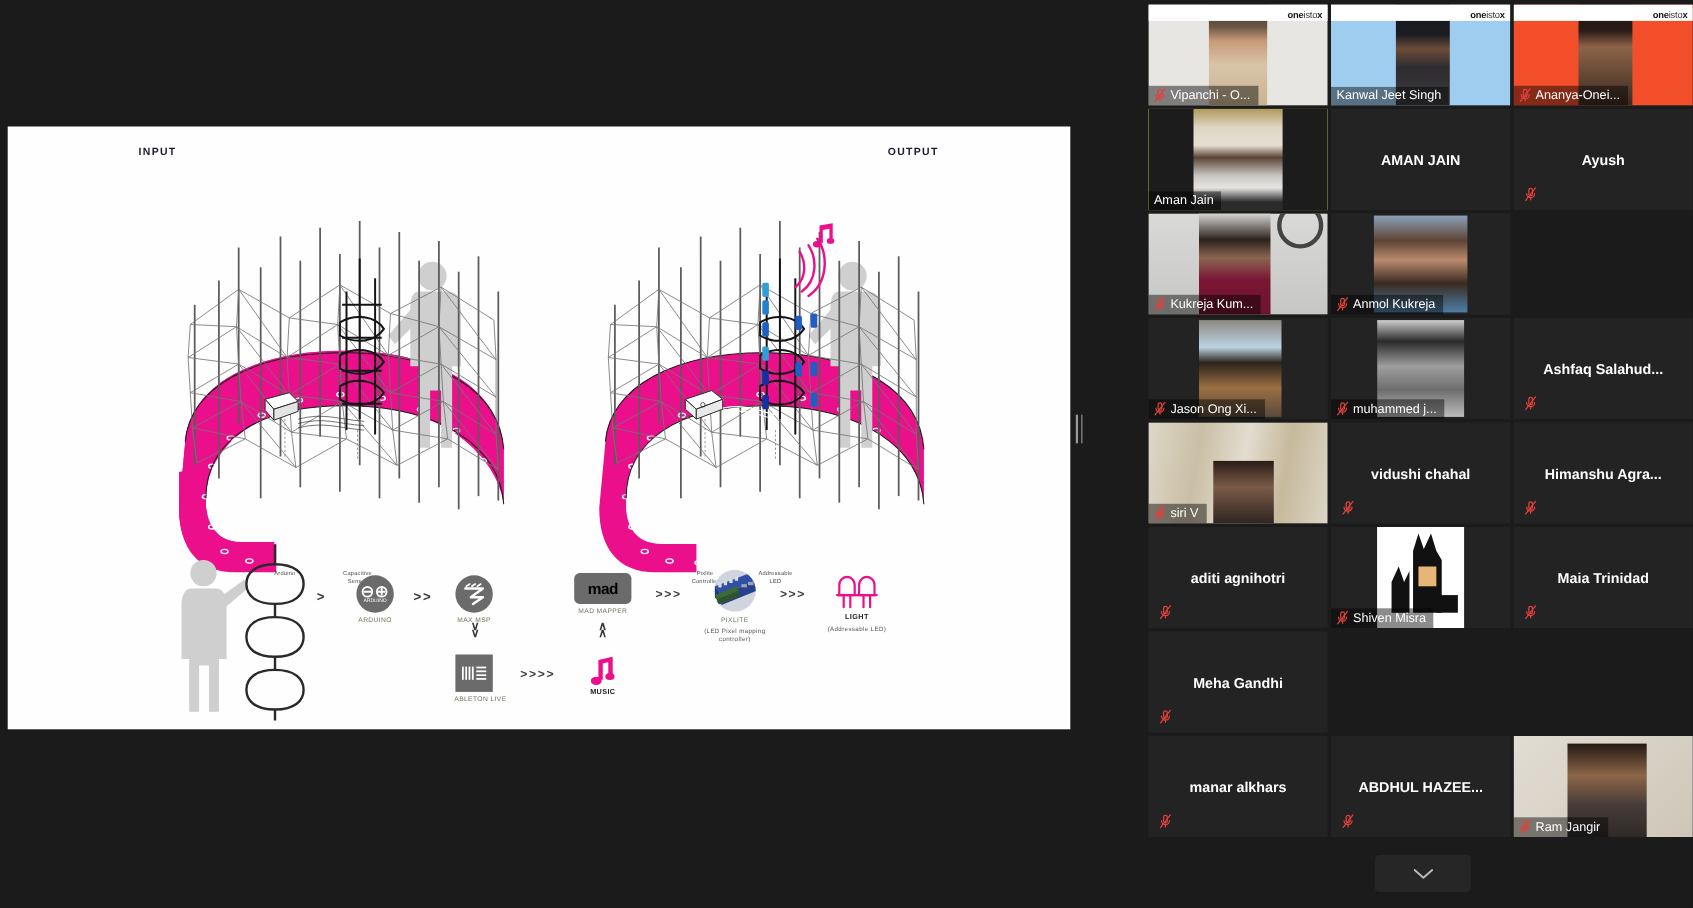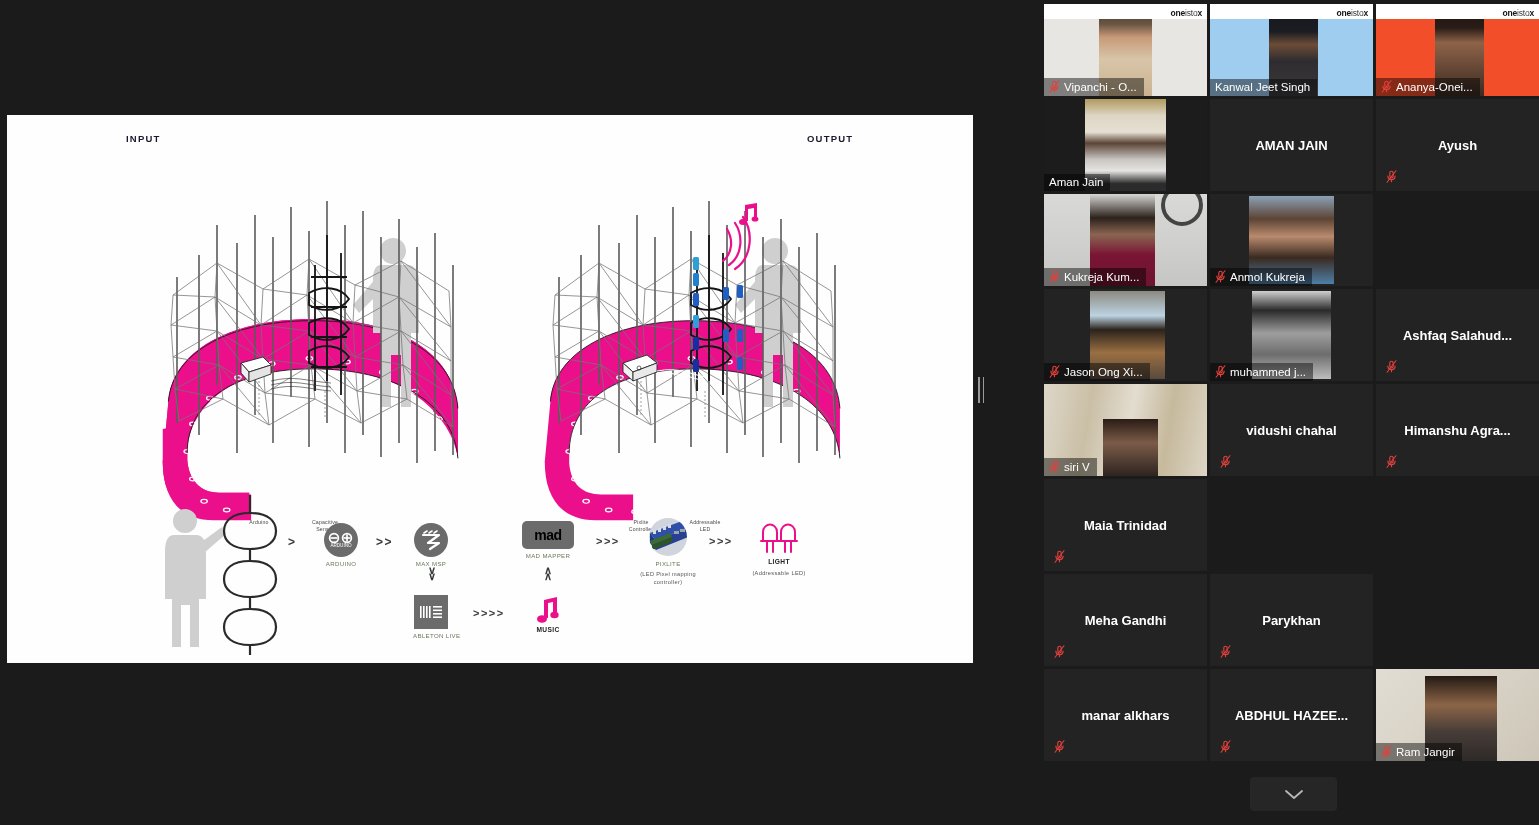--- a/index.html
+++ b/index.html
@@ -719,49 +719,71 @@
     <path d="M2.3,7.9 C2.3,10.6 4.4,12.6 7,12.6 C9.6,12.6 11.7,10.6 11.7,7.9"></path>
     <line x1="7" y1="12.6" x2="7" y2="15.3"></line>
     <line x1="1.2" y1="16" x2="12.8" y2="1"></line>
   </g>
             </svg>
           </div>
         </div>
       </div>
       <div class="tile-row" style="top: 479px;">
         <div class="tile">
+          <div class="tile-name-center">aditi agnihotri</div>
+          <div class="namebar nolabel corner-mic">
+            <svg class="mic-off" viewBox="0 0 14 17">
+  <g fill="none" stroke="#e2413c" stroke-width="1.5" stroke-linecap="round">
+    <path d="M7,1.6 C8.3,1.6 9.2,2.5 9.2,3.8 L9.2,8.2 C9.2,9.5 8.3,10.4 7,10.4 C5.7,10.4 4.8,9.5 4.8,8.2 L4.8,3.8 C4.8,2.5 5.7,1.6 7,1.6 Z"></path>
+    <path d="M2.3,7.9 C2.3,10.6 4.4,12.6 7,12.6 C9.6,12.6 11.7,10.6 11.7,7.9"></path>
+    <line x1="7" y1="12.6" x2="7" y2="15.3"></line>
+    <line x1="1.2" y1="16" x2="12.8" y2="1"></line>
+  </g>
+            </svg>
+          </div>
+        </div>
+        <div class="tile">
+          <div class="vid" style="background:#232323"></div>
+        <div class="av-img" style="left:26%;width:48%;top:0;bottom:0;background:#ffffff"></div>
+        <svg style="position:absolute;left:26%;top:0;width:48%;height:100%" viewBox="0 0 48 92" preserveAspectRatio="none">
+          <rect x="0" y="0" width="48" height="92" fill="#fff"></rect>
+          <path d="M20,22 L23,6 L26,20 L30,6 L33,22 L36,30 L36,78 L20,78 Z" fill="#111"></path>
+          <rect x="23" y="36" width="10" height="18" fill="#e5b777"></rect>
+          <path d="M8,50 L12,36 L15,50 L18,40 L18,78 L8,78 Z" fill="#111"></path>
+          <rect x="33" y="62" width="12" height="16" fill="#111"></rect>
+        </svg>
+          <div class="namebar">
+        <svg class="mic-off" viewBox="0 0 14 17">
+  <g fill="none" stroke="#e2413c" stroke-width="1.5" stroke-linecap="round">
+    <path d="M7,1.6 C8.3,1.6 9.2,2.5 9.2,3.8 L9.2,8.2 C9.2,9.5 8.3,10.4 7,10.4 C5.7,10.4 4.8,9.5 4.8,8.2 L4.8,3.8 C4.8,2.5 5.7,1.6 7,1.6 Z"></path>
+    <path d="M2.3,7.9 C2.3,10.6 4.4,12.6 7,12.6 C9.6,12.6 11.7,10.6 11.7,7.9"></path>
+    <line x1="7" y1="12.6" x2="7" y2="15.3"></line>
+    <line x1="1.2" y1="16" x2="12.8" y2="1"></line>
+  </g>
+            </svg>
+            <span>Shiven Misra</span>
+          </div>
+        </div>
+        <div class="tile">
           <div class="tile-name-center">Maia Trinidad</div>
           <div class="namebar nolabel corner-mic">
             <svg class="mic-off" viewBox="0 0 14 17">
   <g fill="none" stroke="#e2413c" stroke-width="1.5" stroke-linecap="round">
     <path d="M7,1.6 C8.3,1.6 9.2,2.5 9.2,3.8 L9.2,8.2 C9.2,9.5 8.3,10.4 7,10.4 C5.7,10.4 4.8,9.5 4.8,8.2 L4.8,3.8 C4.8,2.5 5.7,1.6 7,1.6 Z"></path>
     <path d="M2.3,7.9 C2.3,10.6 4.4,12.6 7,12.6 C9.6,12.6 11.7,10.6 11.7,7.9"></path>
     <line x1="7" y1="12.6" x2="7" y2="15.3"></line>
     <line x1="1.2" y1="16" x2="12.8" y2="1"></line>
   </g>
             </svg>
           </div>
         </div>
       </div>
       <div class="tile-row" style="top: 574px;">
         <div class="tile">
           <div class="tile-name-center">Meha Gandhi</div>
-          <div class="namebar nolabel corner-mic">
-            <svg class="mic-off" viewBox="0 0 14 17">
-  <g fill="none" stroke="#e2413c" stroke-width="1.5" stroke-linecap="round">
-    <path d="M7,1.6 C8.3,1.6 9.2,2.5 9.2,3.8 L9.2,8.2 C9.2,9.5 8.3,10.4 7,10.4 C5.7,10.4 4.8,9.5 4.8,8.2 L4.8,3.8 C4.8,2.5 5.7,1.6 7,1.6 Z"></path>
-    <path d="M2.3,7.9 C2.3,10.6 4.4,12.6 7,12.6 C9.6,12.6 11.7,10.6 11.7,7.9"></path>
-    <line x1="7" y1="12.6" x2="7" y2="15.3"></line>
-    <line x1="1.2" y1="16" x2="12.8" y2="1"></line>
-  </g>
-            </svg>
-          </div>
-        </div>
-        <div class="tile">
-          <div class="tile-name-center">Parykhan</div>
           <div class="namebar nolabel corner-mic">
             <svg class="mic-off" viewBox="0 0 14 17">
   <g fill="none" stroke="#e2413c" stroke-width="1.5" stroke-linecap="round">
     <path d="M7,1.6 C8.3,1.6 9.2,2.5 9.2,3.8 L9.2,8.2 C9.2,9.5 8.3,10.4 7,10.4 C5.7,10.4 4.8,9.5 4.8,8.2 L4.8,3.8 C4.8,2.5 5.7,1.6 7,1.6 Z"></path>
     <path d="M2.3,7.9 C2.3,10.6 4.4,12.6 7,12.6 C9.6,12.6 11.7,10.6 11.7,7.9"></path>
     <line x1="7" y1="12.6" x2="7" y2="15.3"></line>
     <line x1="1.2" y1="16" x2="12.8" y2="1"></line>
   </g>
             </svg>
           </div>

